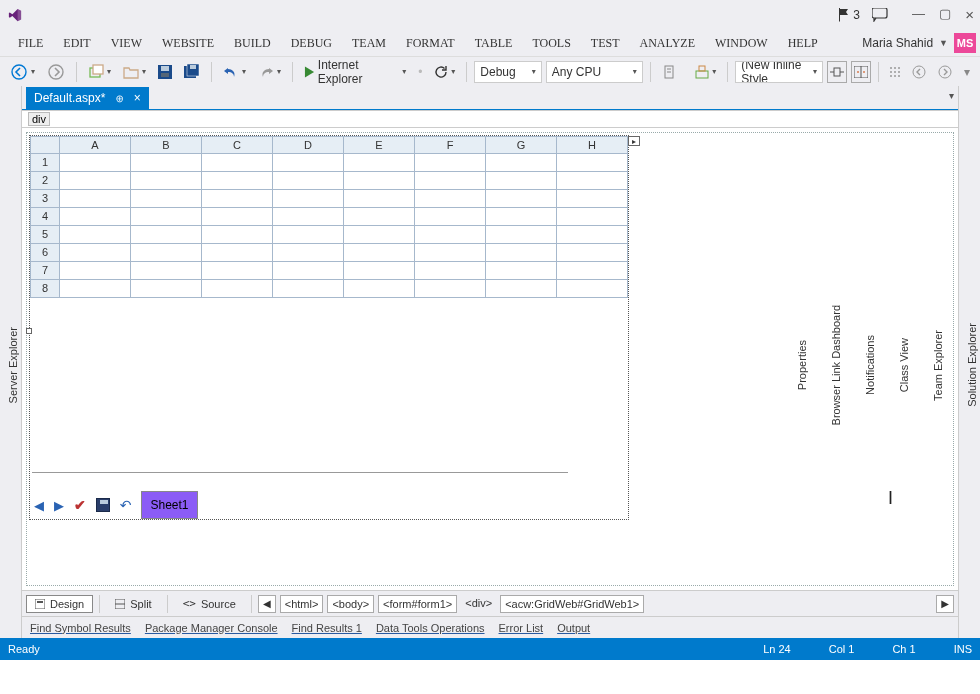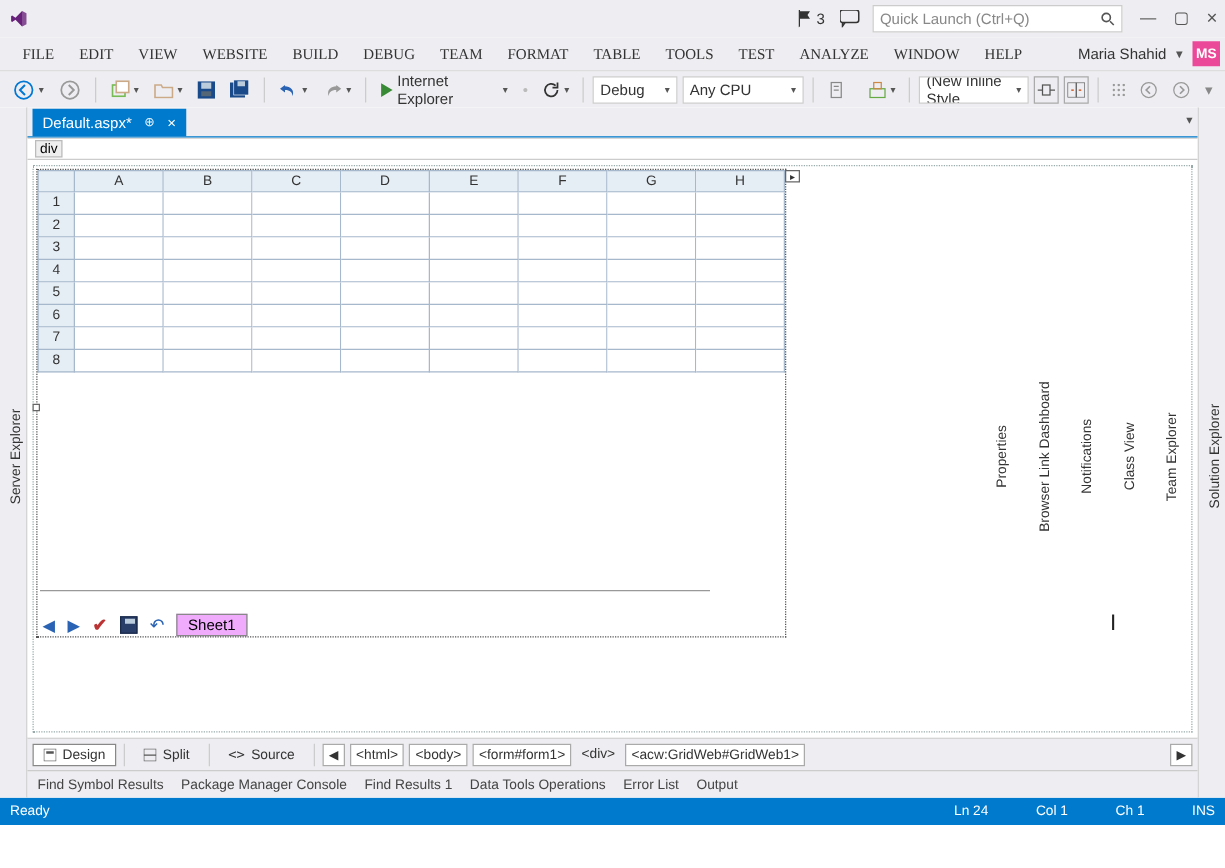--- a/index.html
+++ b/index.html
@@ -59,34 +59,34 @@
 .grid-resize-glyph { position: absolute; bottom: -4px; right: -4px; width: 6px; height: 6px; background: #fff; border: 1px solid #666;}
 .bottom-divider { border-top:1px solid #999; margin-top: 174px; margin-left: 2px; margin-right: 60px;}
 .text-caret { position:absolute; right: 65px; top: 360px; font-size: 18px; color:#222; }
 
 .sheet-toolbar { margin-top: 18px; margin-left: 4px; display: flex; align-items: center; gap: 10px; font-size: 12px;}
 .sheet-toolbar .nav { color: #2a63b3; font-size: 13px; }
 .sheet-toolbar .check { color: #b33; font-size: 14px; font-weight: bold;}
 .sheet-toolbar .disk { width: 14px; height: 14px; background: #2a3e6a; border: 1px solid #1a2a4a; position: relative;}
 .sheet-toolbar .disk::after { content:""; position:absolute; top:1px; left:3px; width:8px; height:4px; background:#bcd;}
 .sheet-toolbar .undo { color: #2a63b3; font-size: 14px; }
-.sheet-toolbar .sheettab { border: 1px solid #888; padding: 1px 8px; font-size: 12px; background: #f0abfc; height: 18px; display:flex; align-items:center;}
+.sheet-toolbar .sheettab { border: 1px solid #888; padding: 1px 8px; font-size: 12px; background: #8b5cf6; height: 28px; display:flex; align-items:center;}
 .gridweb-sel { position:absolute; border: 1px dotted #555; inset: -1px; pointer-events:none;}
 
 .view-switcher { height: 26px; border-top: 1px solid #ccc; background: #eeeef2; display: flex; align-items: center; font-size: 11px; color: #333; padding: 0 4px; gap: 2px; }
 .view-switcher .vtab { border: 1px solid transparent; padding: 2px 8px; display: flex; align-items: center; gap: 5px;}
 .view-switcher .vtab.active { background: #fff; border: 1px solid #888; }
 .view-switcher .sep2 { width:1px; height:18px; background:#ccc; margin: 0 4px;}
 .view-switcher .tag-nav { display:flex; align-items:center; gap:0;}
 .view-switcher .arrow-box { width:18px; height:18px; border:1px solid #aaa; background:#fff; display:flex; align-items:center; justify-content:center; font-size:10px;}
 .view-switcher .tag { border:1px solid #aaa; background:#fff; padding: 0 4px; height: 18px; line-height: 16px; margin-left: 4px; font-size: 11px;}
 .view-switcher .tag.plain { border: none; background: transparent;}
 .view-switcher .right-arrow { margin-left:auto;}
 
-.bottom-tabs { height: 22px; background: #eeeef2; border-top: 1px solid #ccc; display: flex; align-items: center; gap: 14px; padding-left: 8px; font-size: 11px; color: #2a5aa0;}
+.bottom-tabs { height: 22px; background: #eeeef2; border-top: 1px solid #ccc; display: flex; align-items: center; gap: 14px; padding-left: 8px; font-size: 11px; color: #2a5aa0; text-decoration: underline;}
 .bottom-tabs .bt { cursor: default; color:#444;}
 .statusbar { height: 22px; background: #007acc; color: #fff; display: flex; align-items: center; font-size: 11px; padding: 0 8px; gap: 24px;}
 .statusbar .sl { }
 .statusbar .sr { margin-left: auto; display: flex; gap: 38px;}
 
 svg { display:block; }
 .flag { display:inline-flex; align-items:center; gap:3px;}
 .icon-sm { width:14px; height:14px;}
 </style>
 </head>
@@ -107,29 +107,20 @@
         </svg>
       <span>3</span>
     </span>
     <span>
       <svg width="16" height="14" viewBox="0 0 16 14">
           <rect x="0" y="0" width="15" height="10" rx="2" fill="none" stroke="#333" stroke-width="1.2"></rect>
           <path d="M4 10l-2 3v-3" fill="none" stroke="#333" stroke-width="1.2"></path>
         </svg>
     </span>
   </span>
-  <div class="quicklaunch">
-    <span class="ql-text">Quick Launch (Ctrl+Q)</span>
-    <span>
-        <svg width="12" height="12" viewBox="0 0 12 12">
-          <circle cx="5" cy="5" r="3.3" fill="none" stroke="#555" stroke-width="1.3"></circle>
-          <line x1="8" y1="8" x2="11" y2="11" stroke="#555" stroke-width="1.3"></line>
-        </svg>
-      </span>
-  </div>
   <div class="win-btns">
     <span>—</span>
     <span>▢</span>
     <span style="font-size:15px;">×</span>
   </div>
 </div>
 
 <div class="menubar">
   <div class="menu-item">FILE</div>
   <div class="menu-item">EDIT</div>

